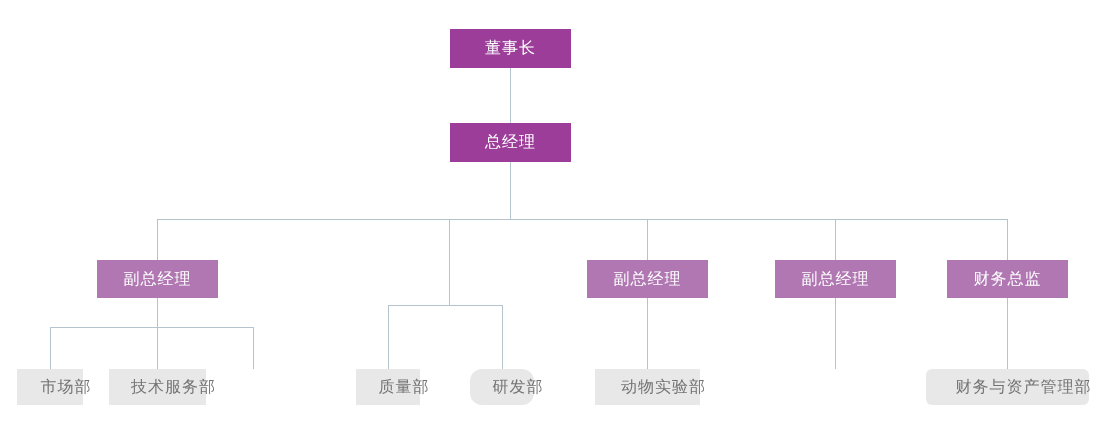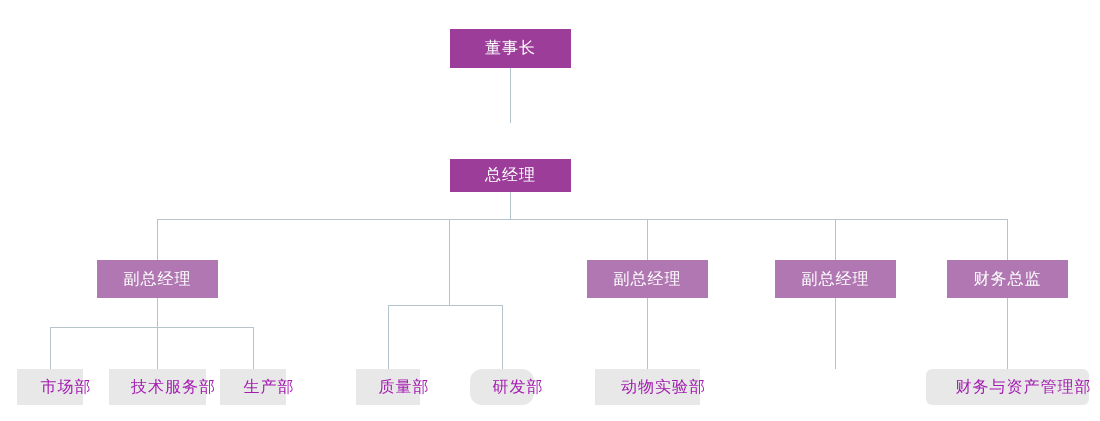--- a/index.html
+++ b/index.html
@@ -13,24 +13,24 @@
   .wires{position:absolute;left:0;top:0;width:1100px;height:421px;}
   .wires path{stroke:#B5C3CD;stroke-width:1;fill:none;shape-rendering:crispEdges;}
   .node{
     position:absolute;
     display:flex;align-items:center;justify-content:center;
     font-size:16px;letter-spacing:1px;white-space:nowrap;
     box-sizing:border-box;
   }
   .lvl-exec{background:#9C3E99;color:#ffffff;}
   .lvl-mid{background:#B077B2;color:#ffffff;text-align:center;}
-  .lvl-dept{background:#E8E8E8;color:#a21caf;padding-left:32px;}
+  .lvl-dept{background:#E8E8E8;color:#737373;padding-left:32px;}
   
   .n-chairman{left:450px;top:29px;width:121px;height:39px;}
-  .n-gm{left:450px;top:123px;width:121px;height:33px;margin-top:36px;}
+  .n-gm{left:450px;top:123px;width:121px;height:39px;}
   .n-vp1{left:97px;top:260px;width:121px;height:38px;}
   .n-vp2{left:587px;top:260px;width:121px;height:38px;}
   .n-vp3{left:775px;top:260px;width:121px;height:38px;}
   .n-cfo{left:947px;top:260px;width:121px;height:38px;}
   .n-marketing{left:17px;top:369px;width:66px;height:36px;}
   .n-tech{left:109px;top:369px;width:97px;height:36px;}
   .n-production{left:220px;top:369px;width:66px;height:36px;}
   .n-quality{left:356px;top:369px;width:64px;height:36px;}
   .n-rd{left:470px;top:369px;width:64px;height:36px;border-radius:12px;}
   .n-animal{left:595px;top:369px;width:105px;height:36px;}
@@ -54,19 +54,18 @@
   <div class="node lvl-exec n-chairman">董事长</div>
   <div class="node lvl-exec n-gm">总经理</div>
 
   <div class="node lvl-mid n-vp1">副总经理</div>
   <div class="node lvl-mid n-vp2">副总经理</div>
   <div class="node lvl-mid n-vp3">副总经理</div>
   <div class="node lvl-mid n-cfo">财务总监</div>
 
   <div class="node lvl-dept n-marketing">市场部</div>
   <div class="node lvl-dept n-tech">技术服务部</div>
-  <div class="node lvl-dept n-production">生产部</div>
   <div class="node lvl-dept n-quality">质量部</div>
   <div class="node lvl-dept n-rd">研发部</div>
   <div class="node lvl-dept n-animal">动物实验部</div>
   <div class="node lvl-dept n-finasset">财务与资产管理部</div>
 
 </div>
 
 </body></html>

